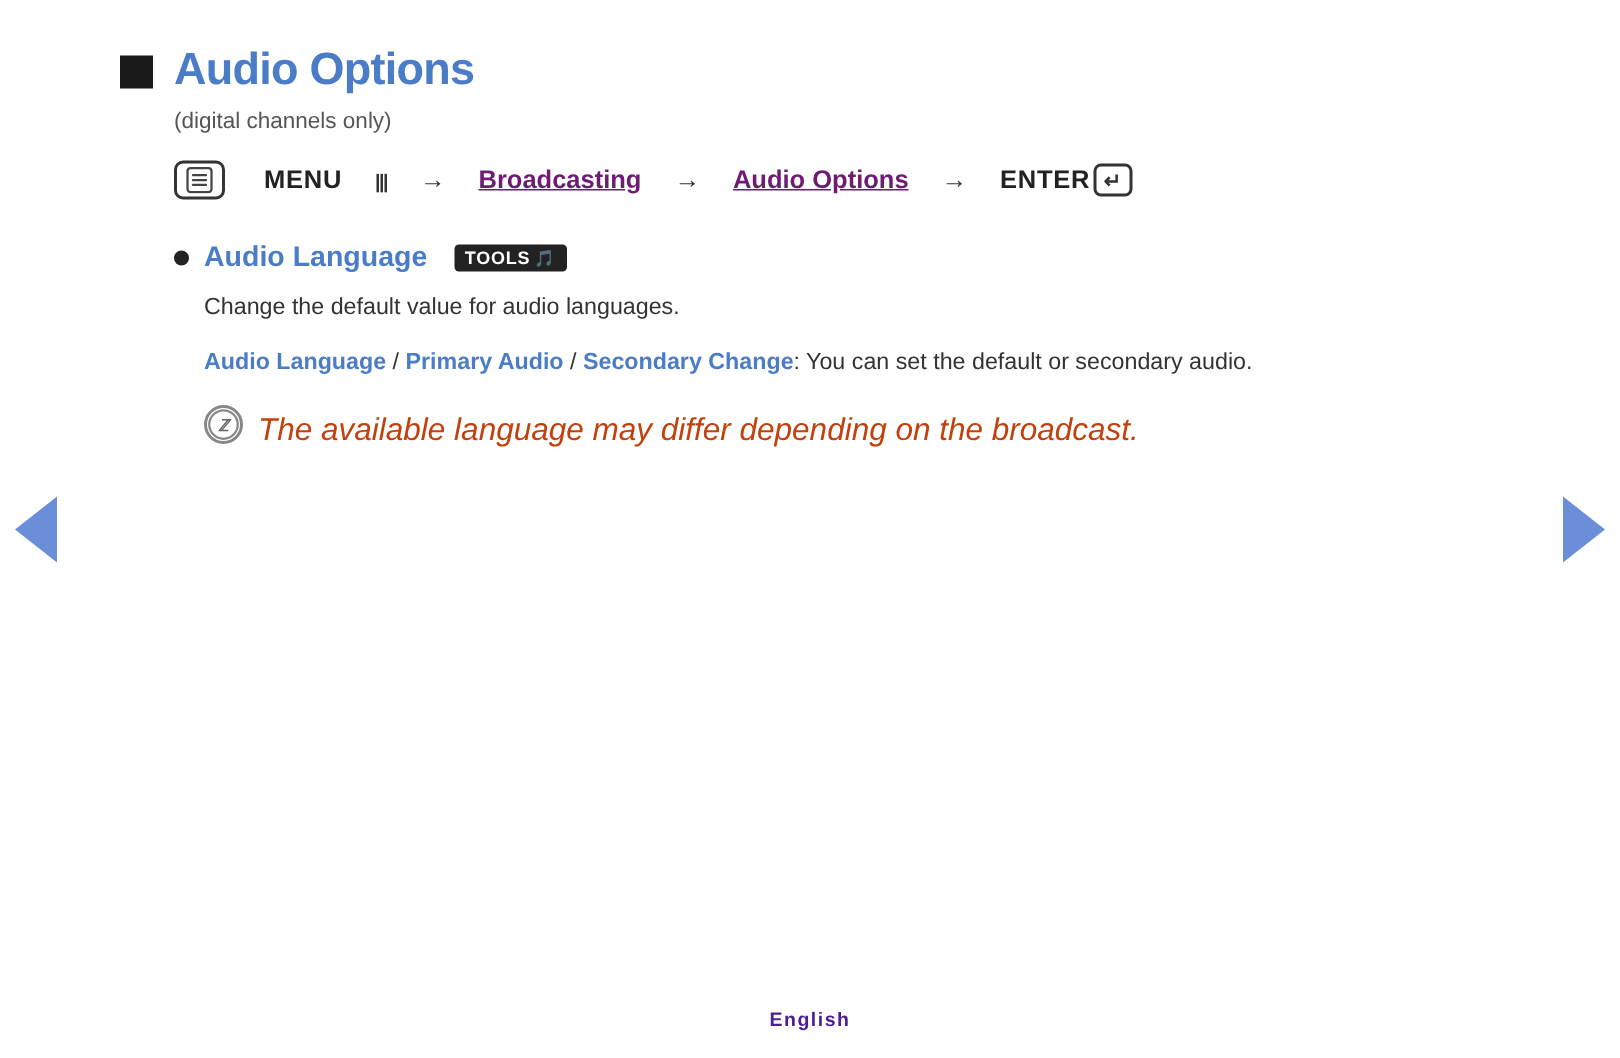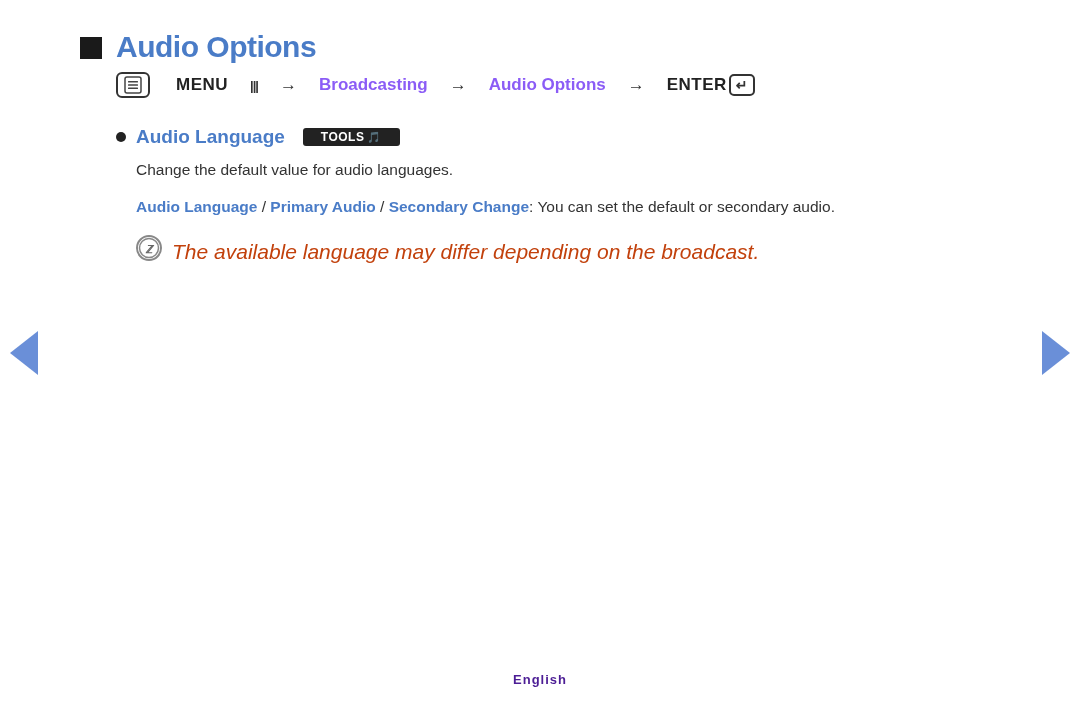--- a/index.html
+++ b/index.html
@@ -84,22 +84,23 @@
       letter-spacing: 0.5px;
     }
 
     .arrow {
       color: #333;
       font-size: 17px;
       font-weight: 400;
     }
 
     .breadcrumb-link {
-      color: #8b5cf6;
+      color: #701a75;
       font-weight: 600;
+      text-decoration: underline;
     }
 
     .enter-label {
       display: inline-flex;
       align-items: center;
       justify-content: center;
       font-weight: 800;
       color: #222;
       font-size: 17px;
       letter-spacing: 0.5px;
@@ -143,21 +144,21 @@
       color: #4a7cc7;
     }
 
     .tools-badge {
       display: inline-flex;
       align-items: center;
       background: #222;
       color: #fff;
       font-size: 12px;
       font-weight: 700;
-      padding: 2px 18px;
+      padding: 2px 7px;
       border-radius: 3px;
       margin-left: 8px;
       letter-spacing: 0.5px;
     }
 
     .description {
       font-size: 15.5px;
       color: #333;
       margin-left: 20px;
       margin-bottom: 14px;
@@ -251,20 +252,21 @@
 </head>
 <body>
 
 <div class="page-container">
 
   <div class="title-row">
     <div class="title-square"></div>
     <span class="title-text">Audio Options</span>
   </div>
 
+  <div class="subtitle">(digital channels only)</div>
 
   <div class="menu-path">
     <span class="menu-icon">
       <svg width="18" height="18" viewBox="0 0 18 18" fill="none" xmlns="http://www.w3.org/2000/svg">
         <rect x="1" y="1" width="16" height="16" rx="2" stroke="#444" stroke-width="1.5" fill="none"></rect>
         <rect x="4" y="5" width="10" height="1.5" rx="0.5" fill="#444"></rect>
         <rect x="4" y="8.25" width="10" height="1.5" rx="0.5" fill="#444"></rect>
         <rect x="4" y="11.5" width="10" height="1.5" rx="0.5" fill="#444"></rect>
       </svg>
     </span>

